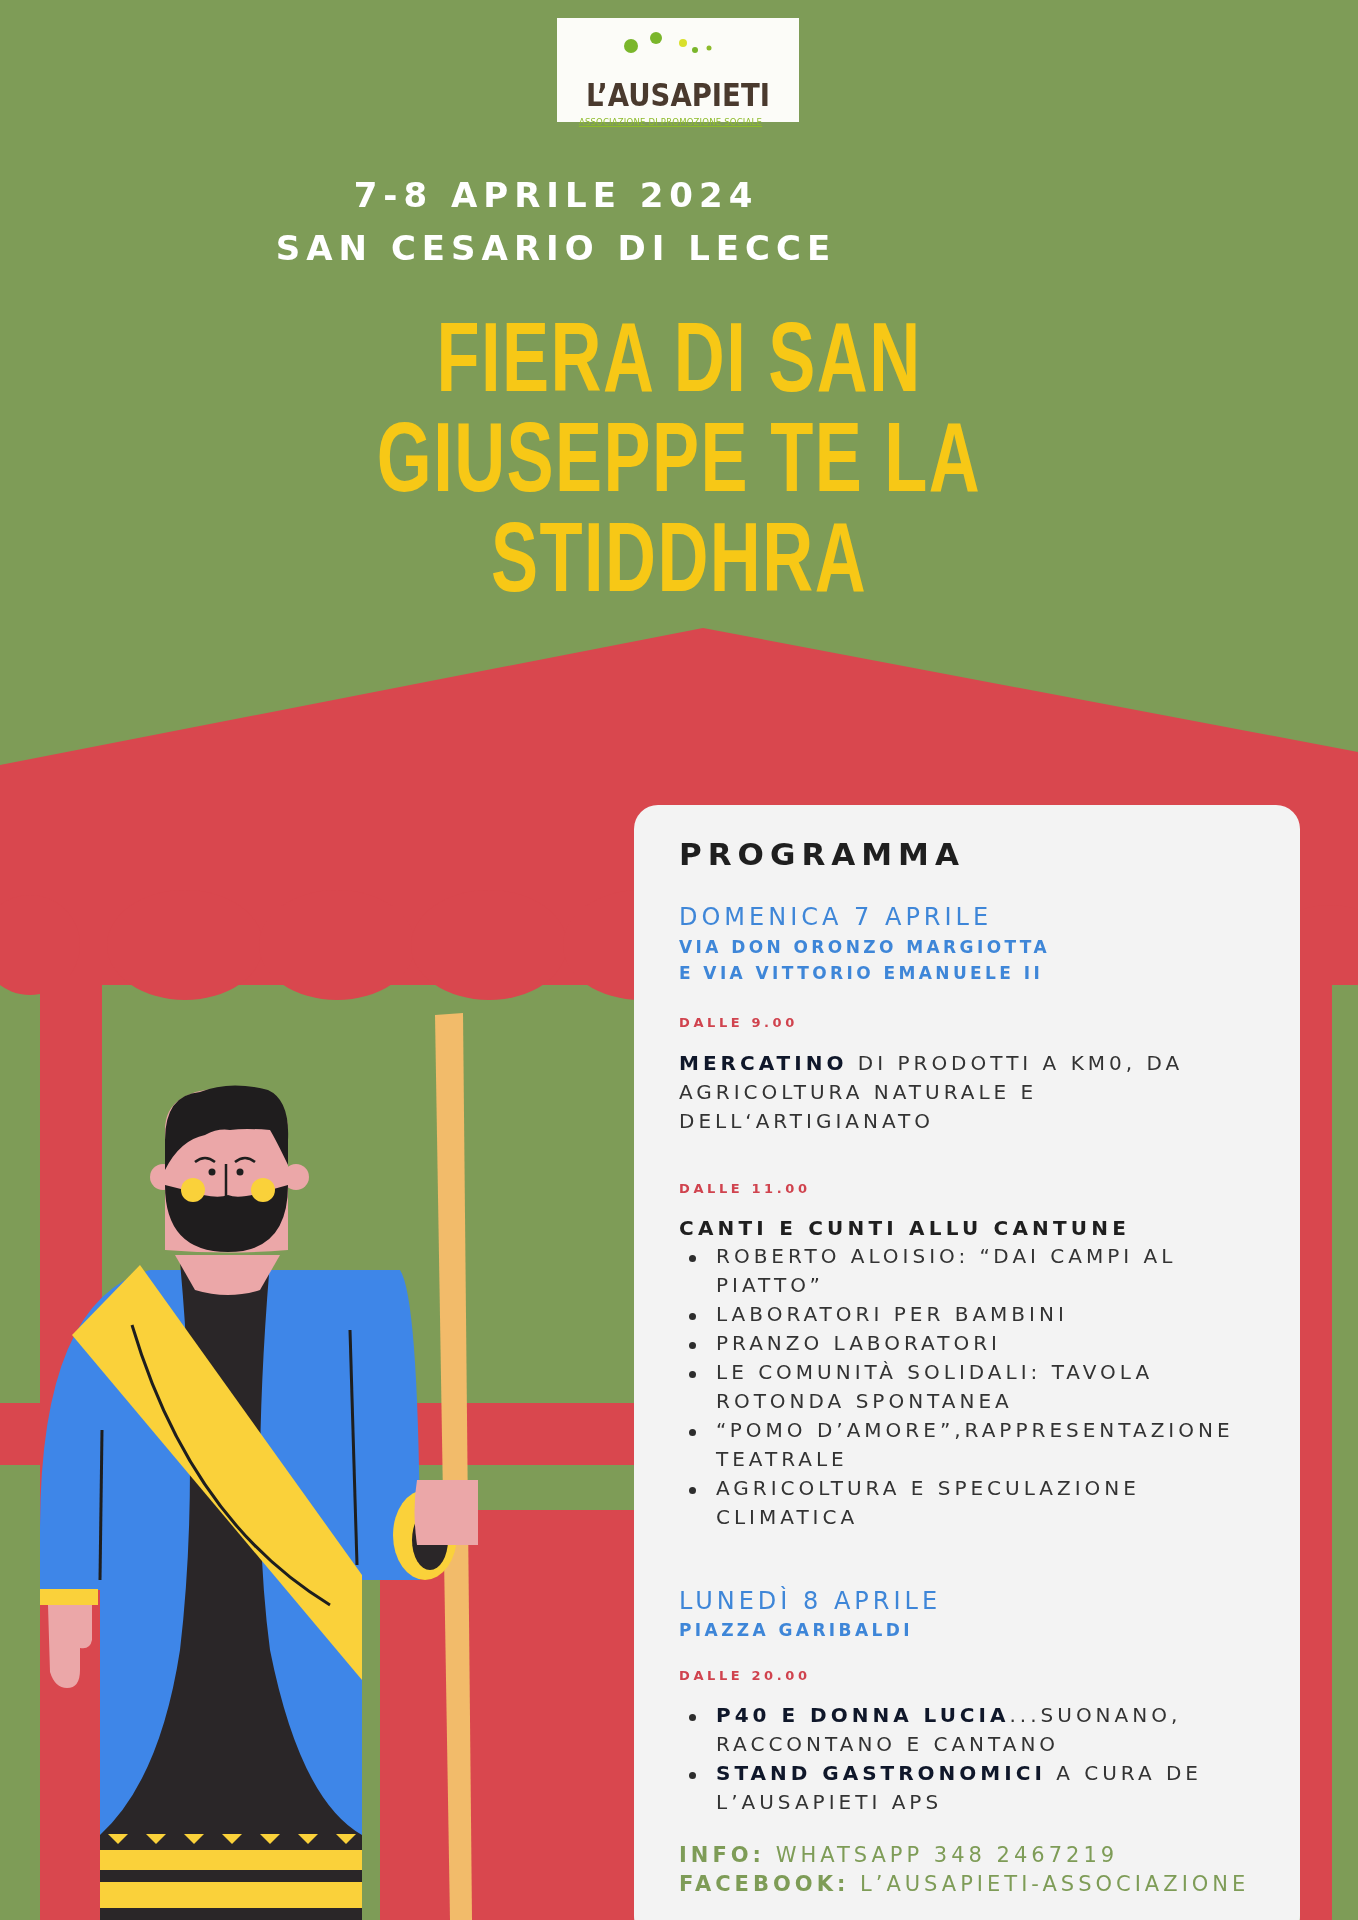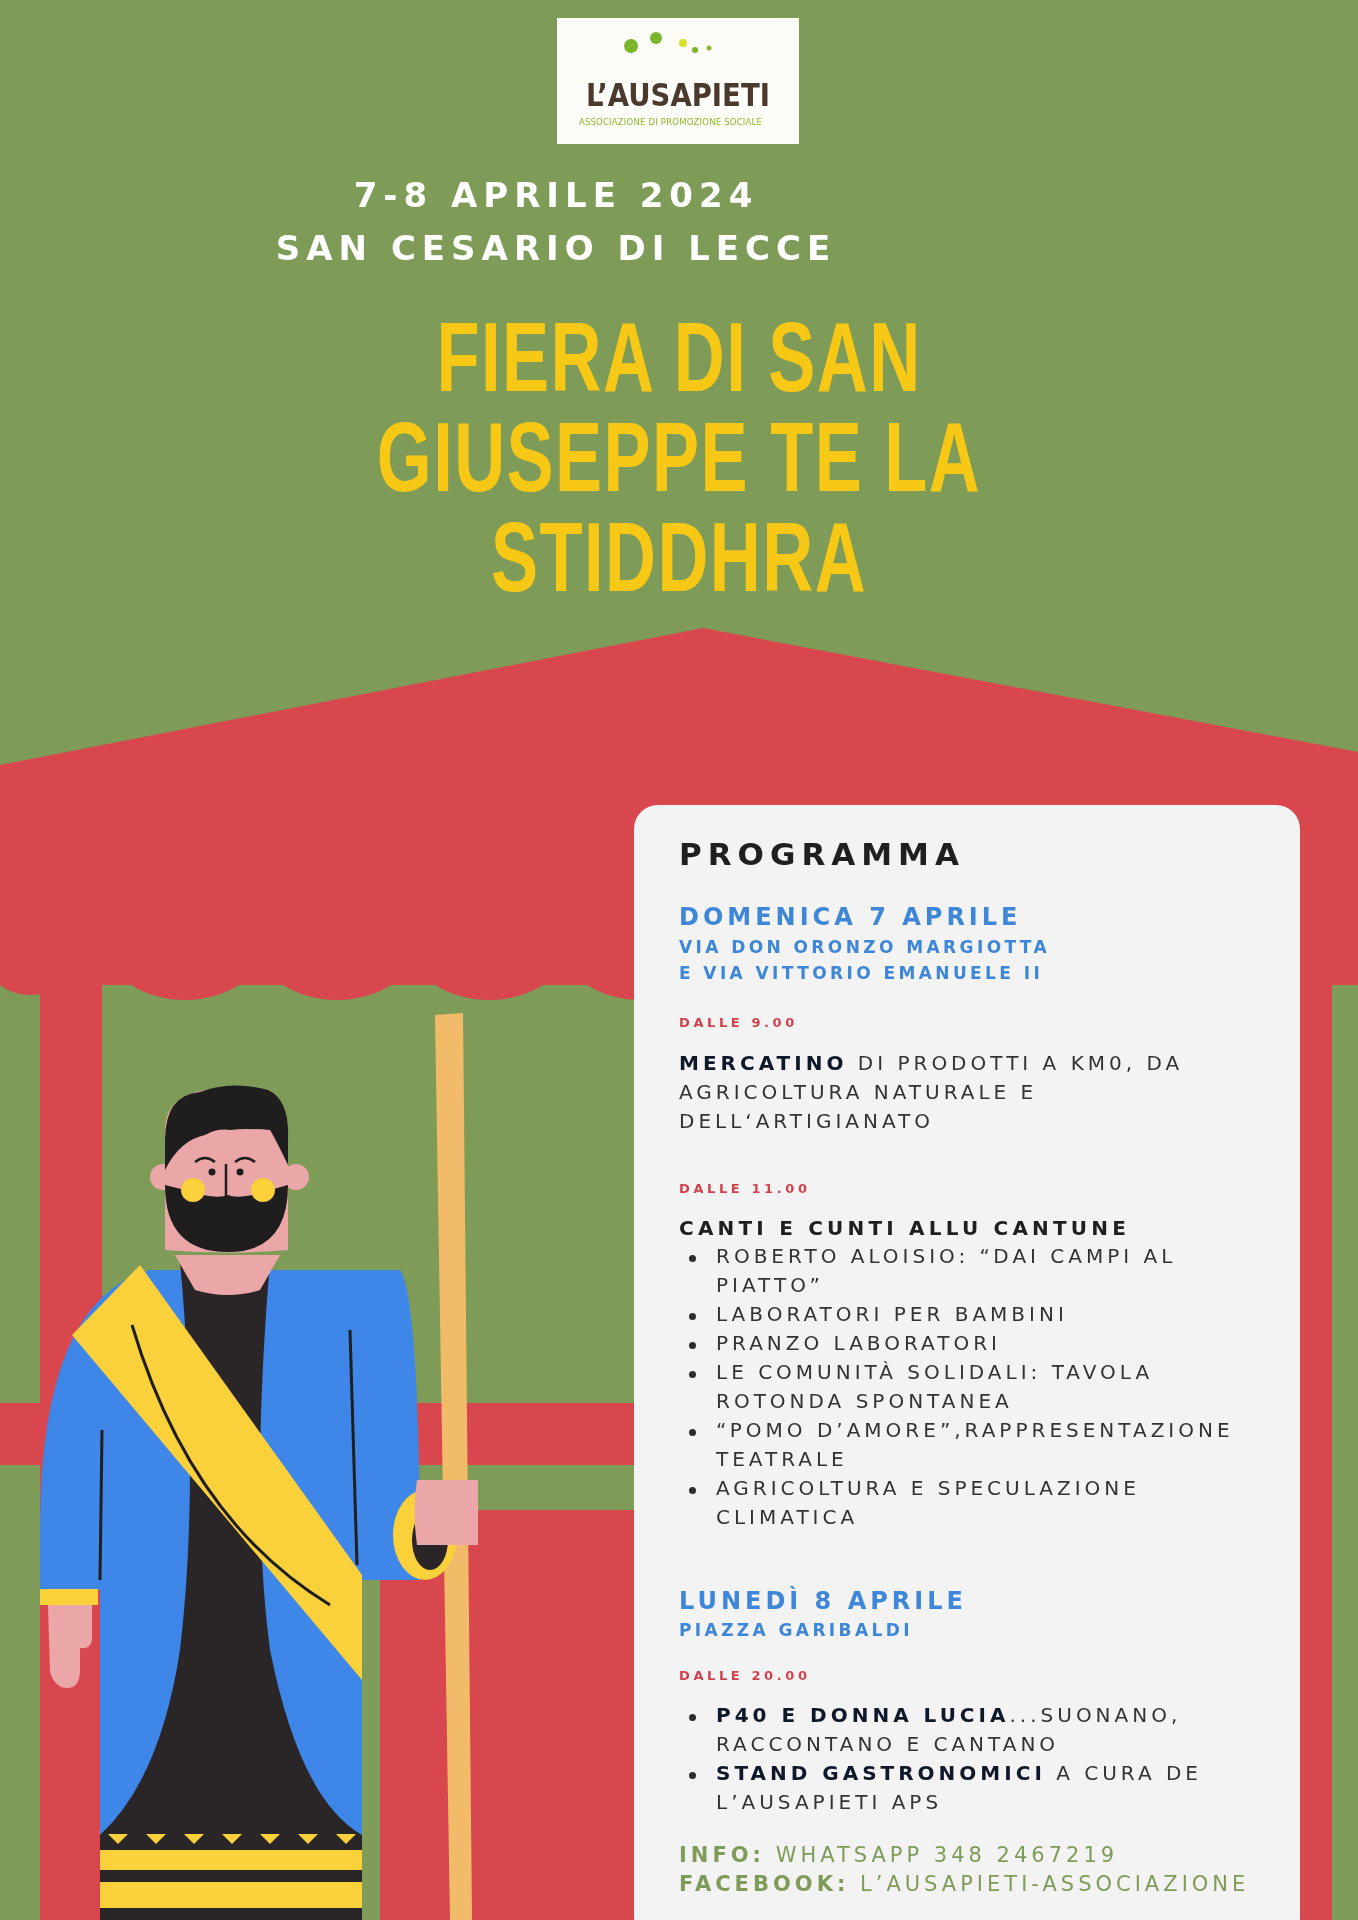--- a/index.html
+++ b/index.html
@@ -1,30 +1,30 @@
 <!DOCTYPE html>
 <html><head>
 <meta charset="utf-8">
 <style>
   html, body { margin:0; padding:0; }
   body { width:1358px; height:1920px; position:relative; overflow:hidden; background:#7e9c57; font-family:"DejaVu Sans", sans-serif; }
   .abs { position:absolute; }
   #scene { position:absolute; left:0; top:0; width:1358px; height:1920px; }
 
-  .logo { left:557px; top:18px; width:242px; height:126px; background:#fcfcf8; }
+  .logo { left:557px; top:18px; width:242px; height:104px; background:#fcfcf8; }
   .logo-name { position:absolute; left:0; right:0; top:58px; text-align:center; font-family:"DejaVu Sans", sans-serif; font-weight:bold; font-size:32px; color:#4a3a2e; letter-spacing:0px; transform:scaleX(0.86); }
-  .logo-sub { position:absolute; left:0; right:15px; top:99px; text-align:center; font-size:8.5px; color:#8dbb2b; letter-spacing:0.2px; }
+  .logo-sub { position:absolute; left:0; right:15px; top:99px; text-align:center; font-size:8.5px; color:#8dbb2b; letter-spacing:0.2px;text-decoration:underline; }
 
   .date-line { left:0; width:1112px; text-align:center; color:#ffffff; font-family:"DejaVu Sans", sans-serif; font-weight:bold; font-size:34px; letter-spacing:6px; }
   .title-line { left:0; width:1408px; text-align:center; color:#f7c816; font-family:"Liberation Sans", sans-serif; font-weight:bold; font-size:98px; line-height:100px; transform:scaleX(0.72); transform-origin:704px 0; letter-spacing:2px; }
 
   .card { left:634px; top:805px; width:666px; height:1135px; background:#f3f3f3; border-radius:24px; }
   .t { position:absolute; left:679px; white-space:nowrap; font-family:"DejaVu Sans", sans-serif;text-align:center; }
   .h-prog { font-weight:bold; font-size:31px; letter-spacing:6px; color:#1f1f1f; }
-  .h-day { font-weight:bold; font-size:24px; letter-spacing:4px; color:#3e86d8; }
+  .h-day { font-weight:normal; font-size:24px; letter-spacing:4px; color:#3e86d8; }
   .h-place { font-weight:bold; font-size:17px; letter-spacing:3.4px; color:#3e86d8; }
   .h-time { font-weight:bold; font-size:13px; letter-spacing:3.6px; color:#d0434e; }
   .body-txt { font-size:20px; letter-spacing:4px; color:#333; font-weight:normal; }
   .body-txt b { color:#0f172a; font-weight:bold; }
   .bullet { position:absolute; left:689px; width:7px; height:7px; border-radius:50%; background:#2d2d2d; }
   .li { left:716px; }
   .info { font-size:21px; letter-spacing:4px; color:#7e9c57; }
   .info b { font-weight:bold; }
 </style>
 </head>

